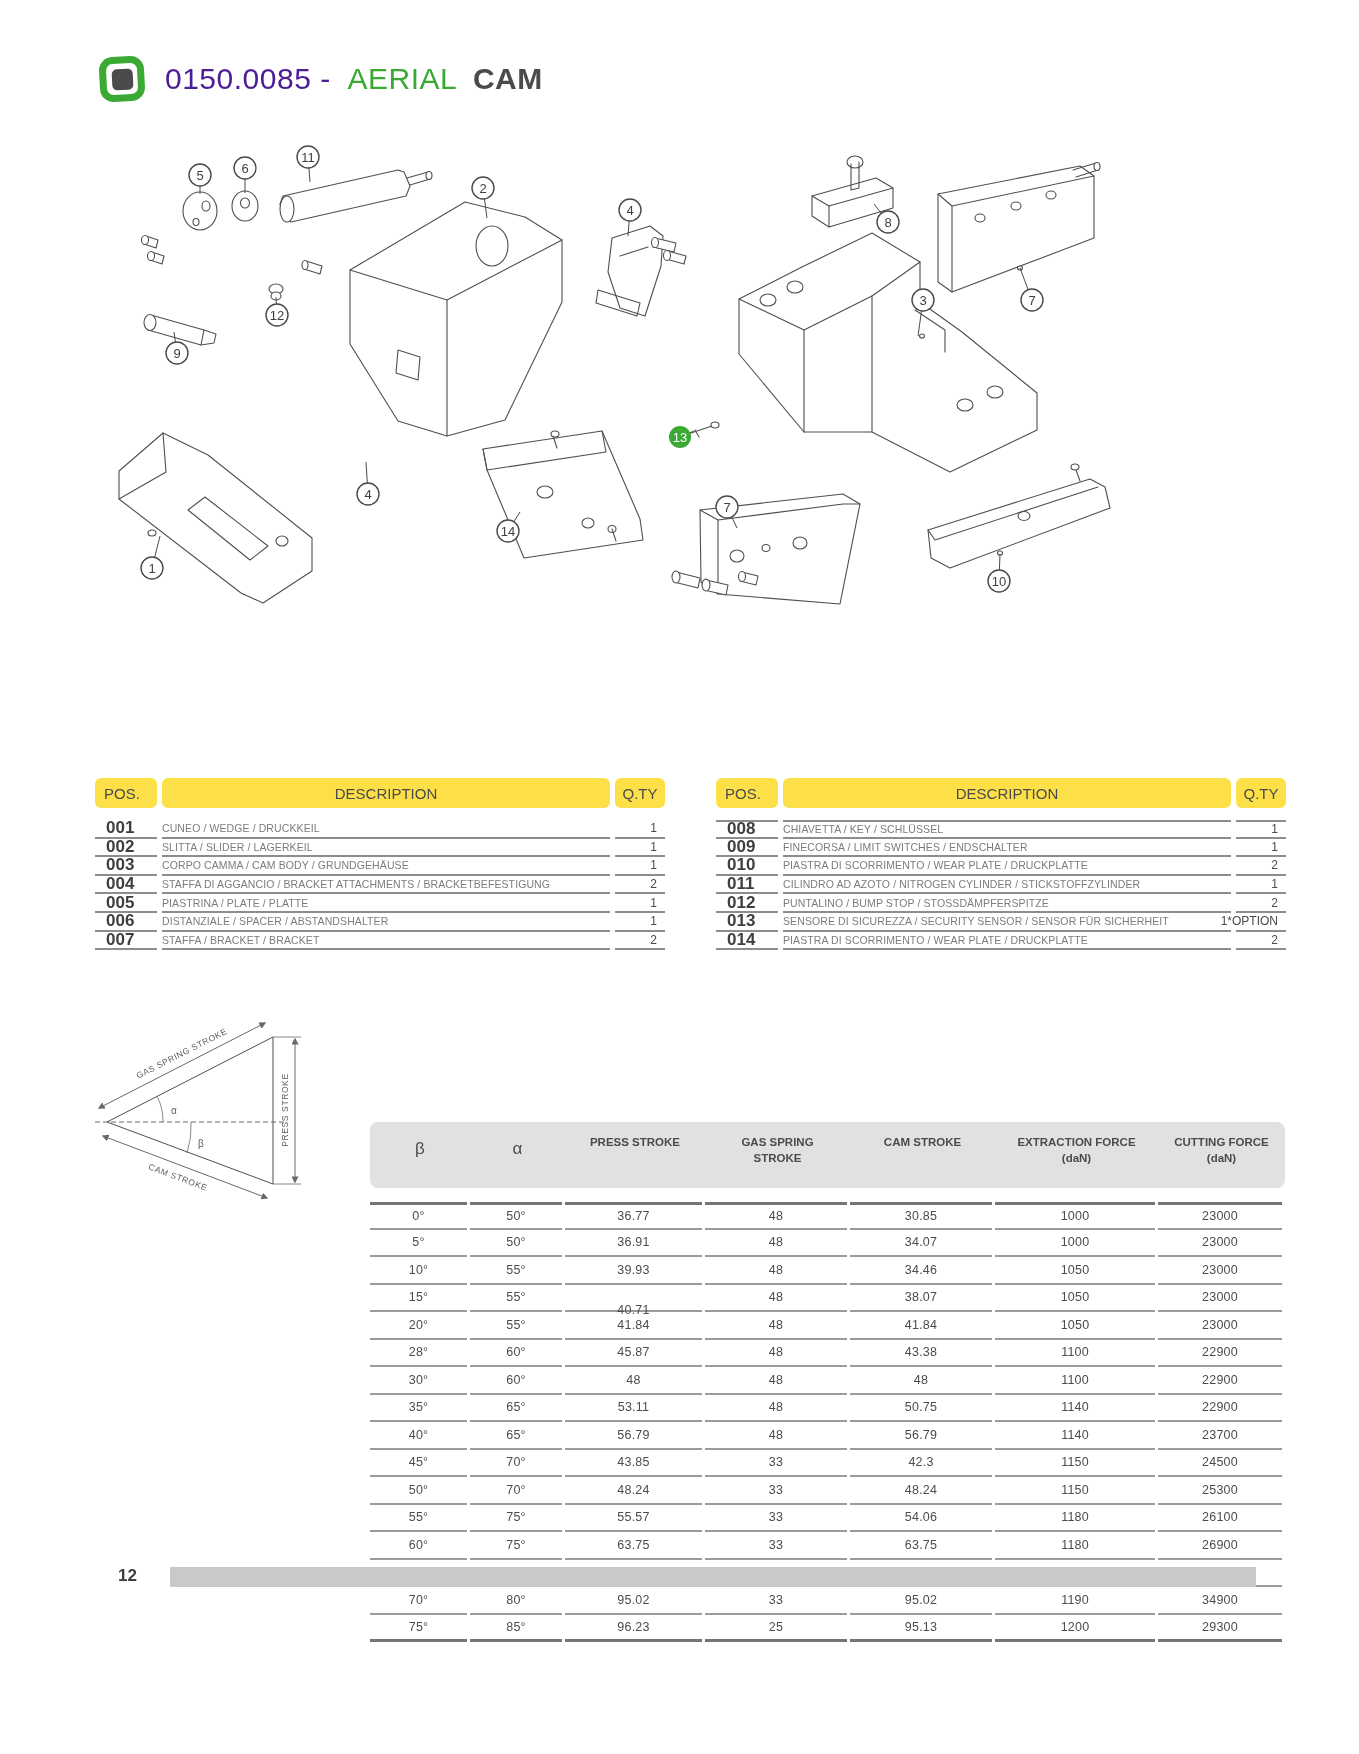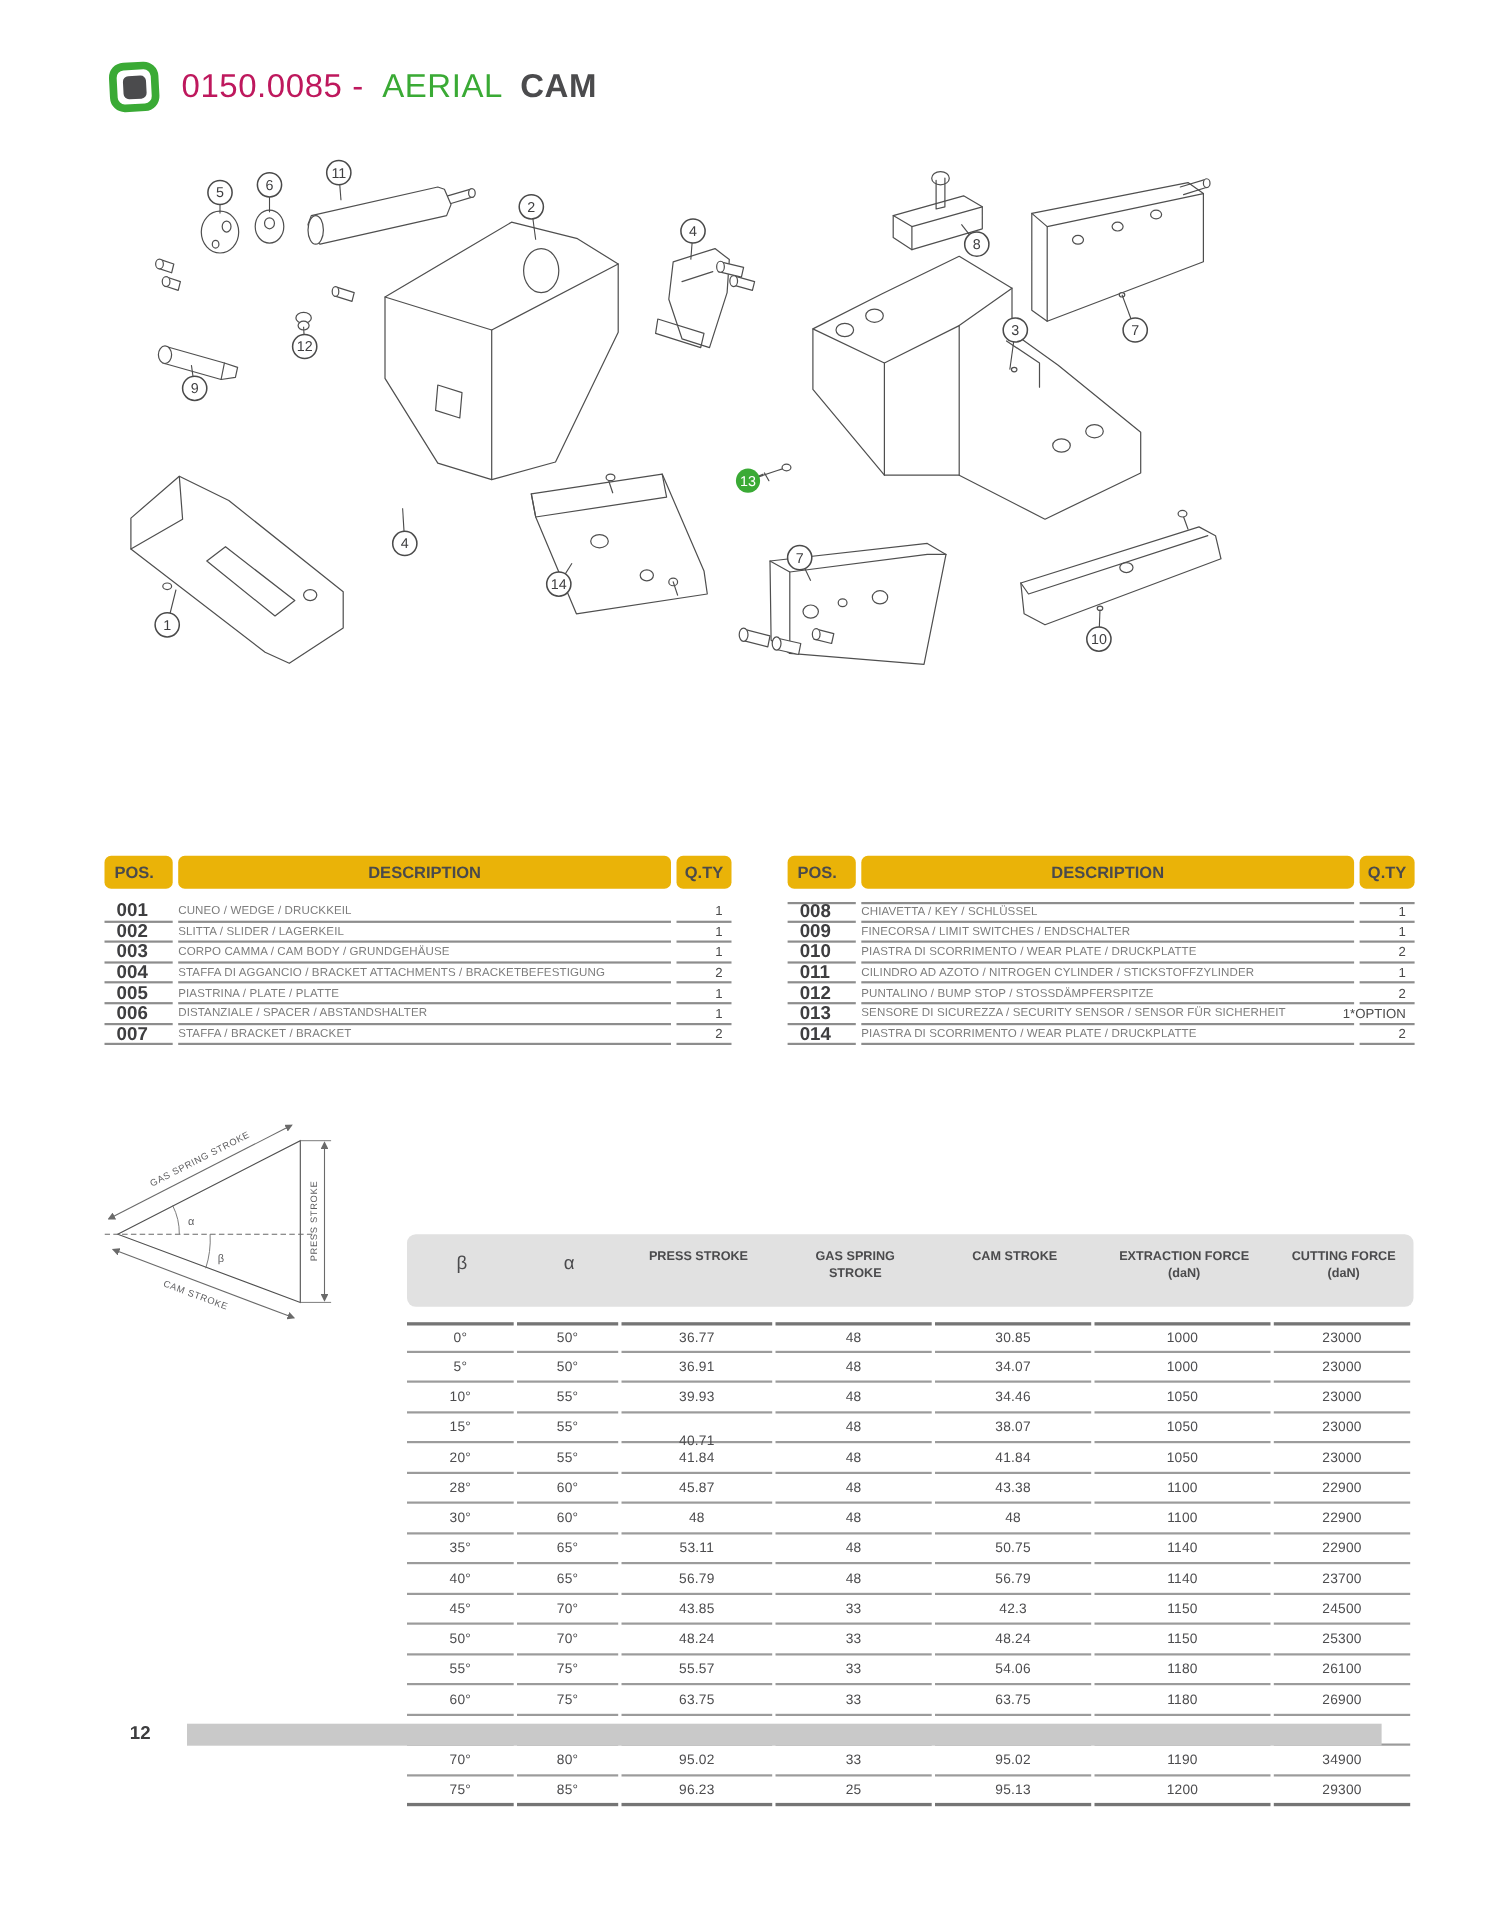--- a/index.html
+++ b/index.html
@@ -3,30 +3,30 @@
 <meta charset="utf-8">
 <style>
   html,body { margin:0; padding:0; background:#ffffff; }
   .page {
     position:relative; width:1359px; height:1754px; background:#ffffff;
     font-family:"Liberation Sans", sans-serif; overflow:hidden;
   }
   
   .hdr { position:absolute; left:95px; top:52px; display:flex; align-items:center; gap:16px; }
   .hdr-title { font-size:30px; letter-spacing:0.5px; color:#58585a; white-space:nowrap; }
-  .hdr-title .code { font-weight:400; color:#be185d; }
+  .hdr-title .code { font-weight:400; color:#4c1d95; }
   .hdr-title .green { font-weight:400; margin-left:8px; }
   .hdr-title .dark  { font-weight:700; color:#4b4b4d; margin-left:8px; }
   
   .diagram-svg { position:absolute; left:0; top:0; }
   .diagram-svg text { font-family:"Liberation Sans", sans-serif; }
   
   .ptable { position:absolute; width:570px; }
   .pt-head { display:flex; gap:5px; height:30px; }
-  .pt-head > div { background:#eab308; border-radius:6px; font-weight:700; font-size:15px; color:#4a4a4c; display:flex; align-items:center; box-sizing:border-box; }
+  .pt-head > div { background:#fde047; border-radius:6px; font-weight:400; font-size:15px; color:#4a4a4c; display:flex; align-items:center; box-sizing:border-box; }
   .ph-pos { width:62px; padding-left:9px; }
   .ph-desc { flex:1; justify-content:center; }
   .ph-qty { width:50px; justify-content:center; }
   .pt-rows { margin-top:12px; }
   .prow { display:flex; gap:5px; height:18.6px; }
   .prow span { display:flex; align-items:center; border-bottom:2px solid #8d8d8d; box-sizing:border-box; }
   .p-pos { width:62px; padding-left:11px; font-weight:700; font-size:17px; color:#3e3e40; }
   .p-desc { flex:1; font-size:10.5px; color:#7c7c7c; letter-spacing:0.1px; }
   .p-qty { width:50px; justify-content:flex-end; padding-right:8px; font-size:12px; color:#4a4a4a; }
   .ptable.topline .prow:first-child span { border-top:2px solid #8d8d8d; }

